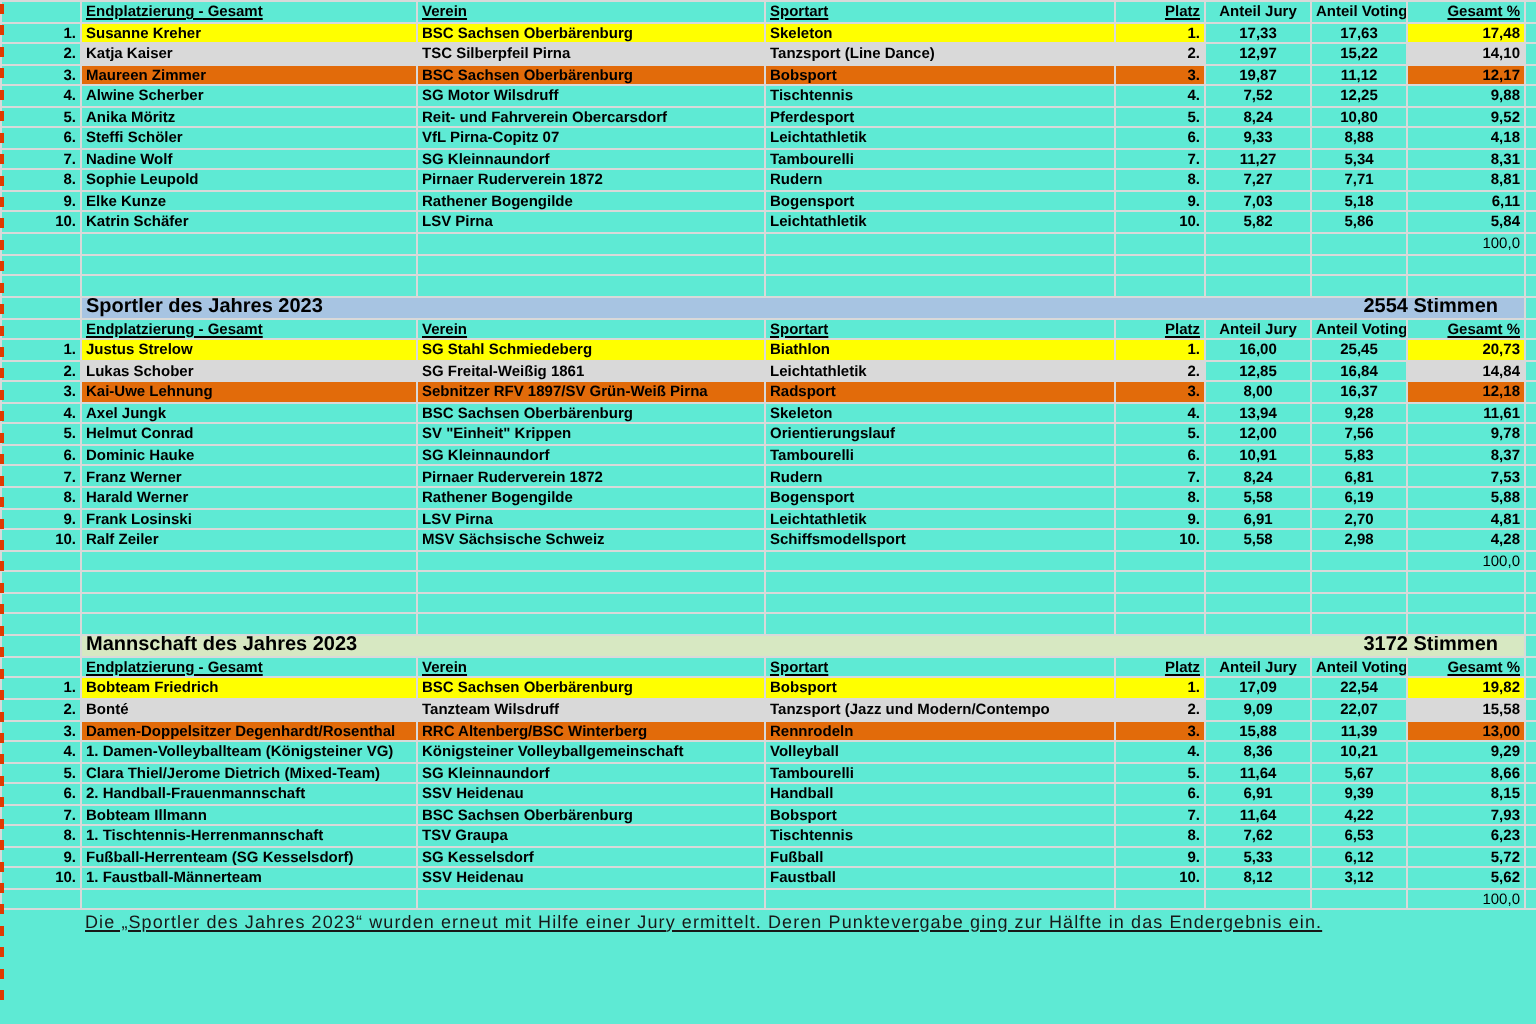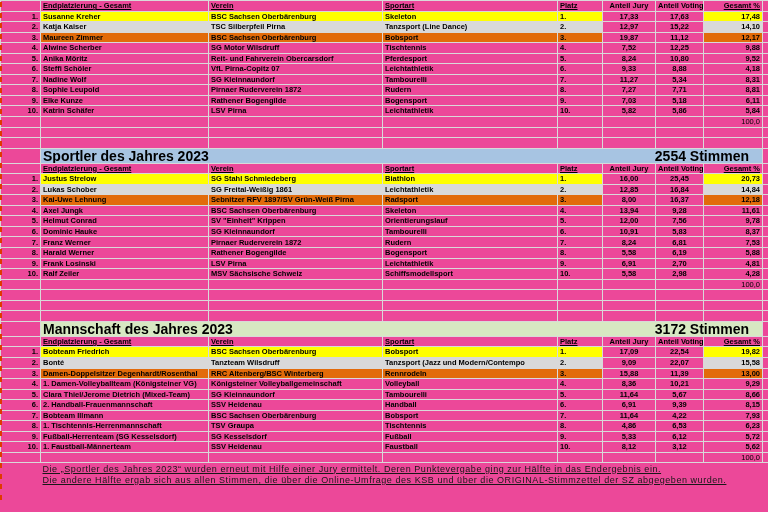--- a/index.html
+++ b/index.html
@@ -1,53 +1,53 @@
 <!DOCTYPE html>
 <html style="--gold: #FFFF00; --silver: #D9D9D9; --bronze: #E26B0A; --blue: #A7C4E2; --green: #D7E8C2; --grid: #D9D9D9; --tick: #E03A00; --rank_text: #5D4A42;"><head>
 <meta charset="utf-8">
 <style>
   html,body{margin:0;padding:0;}
   body{
     width:768px;height:512px;background:#fff;
     font-family:"Liberation Sans",sans-serif;
     -webkit-font-smoothing:antialiased;
   }
-  .sheet{position:relative;width:768px;height:512px;overflow:hidden;background:#ec4899;}
+  .sheet{position:relative;width:768px;height:512px;overflow:hidden;background:#5eead4;}
   .ticks{
     position:absolute;left:0;top:2px;width:2px;height:498px;z-index:5;
     background:repeating-linear-gradient(to bottom,var(--tick,#e03a00) 0 5px,transparent 5px 10.72px);
     pointer-events:none;
   }
   table.grid{border-collapse:collapse;table-layout:fixed;width:768px;}
   table.grid td{
     border:1px solid var(--grid,#d9d9d9);
     height:9.55px;line-height:1;vertical-align:middle;
     padding:0 2px;font-size:7.5px;font-weight:700;color:#000;
     white-space:nowrap;overflow:hidden;
   }
   
   col.w-rank{width:40px;} col.w-name{width:168px;} col.w-verein{width:174px;}
   col.w-sportart{width:175px;} col.w-platz{width:45px;} col.w-jury{width:53px;}
   col.w-voting{width:48px;} col.w-gesamt{width:59px;} col.w-sliver{width:6px;}
 
   td.c-rank{text-align:right;padding-right:9px;font-weight:400;font-size:7.2px;color:var(--rank_text,#5d4a42);}
-  td.c-platz{text-align:left;}
+  td.c-platz{text-align:right;}
   td.c-jury,td.c-voting{text-align:center;font-weight:400;}
   td.c-gesamt{text-align:right;padding-right:4px;}
 
   tr.hdr td{text-decoration:underline;}
   tr.hdr td.c-rank,tr.hdr td.c-sliver{text-decoration:none;}
   tr.hdr td.c-jury,tr.hdr td.c-voting{text-decoration:none;font-weight:700;}
   tr.hdr td.c-gesamt{font-weight:700;}
 
   tr.gold  td.c-name,tr.gold  td.c-verein,tr.gold  td.c-sportart,tr.gold  td.c-platz,tr.gold  td.c-gesamt{background:var(--gold,#ffff00);}
   tr.silver td.c-name,tr.silver td.c-verein,tr.silver td.c-sportart,tr.silver td.c-platz,tr.silver td.c-gesamt{background:var(--silver,#d9d9d9);}
   tr.bronze td.c-name,tr.bronze td.c-verein,tr.bronze td.c-sportart,tr.bronze td.c-platz,tr.bronze td.c-gesamt{background:var(--bronze,#e26b0a);}
 
-  tr.title td.band{padding:0 13px 0 2px;font-size:14px;font-weight:700;}
+  tr.title td.band{padding:0 13px 0 2px;font-size:10px;font-weight:700;}
   tr.title td.band .band-in{display:flex;justify-content:space-between;align-items:center;}
   tr.title.blue td.band{background:var(--blue,#a7c4e2);}
   tr.title.green td.band{background:var(--green,#d7e8c2);margin-top:26px;}
 
   tr.total td{font-weight:400;}
   tr.foot td{border:none;height:11.3px;font-weight:400;font-size:9px;letter-spacing:.55px;color:#181818;overflow:visible;text-decoration:underline;}
 </style>
 </head>
 <body>
 
@@ -510,21 +510,21 @@
           <td class="c-voting">4,22</td>
           <td class="c-gesamt">7,93</td>
           <td class="c-sliver"></td>
         </tr>
         <tr class="row">
           <td class="c-rank">8.</td>
           <td class="c-name">1. Tischtennis-Herrenmannschaft</td>
           <td class="c-verein">TSV Graupa</td>
           <td class="c-sportart">Tischtennis</td>
           <td class="c-platz">8.</td>
-          <td class="c-jury">4,86</td>
+          <td class="c-jury">7,62</td>
           <td class="c-voting">6,53</td>
           <td class="c-gesamt">6,23</td>
           <td class="c-sliver"></td>
         </tr>
         <tr class="row">
           <td class="c-rank">9.</td>
           <td class="c-name">Fußball-Herrenteam (SG Kesselsdorf)</td>
           <td class="c-verein">SG Kesselsdorf</td>
           <td class="c-sportart">Fußball</td>
           <td class="c-platz">9.</td>
@@ -557,19 +557,15 @@
         <td class="c-gesamt">100,0</td>
         <td class="c-sliver"></td>
       </tr>
     </tbody>
 
     <tbody>
       <tr class="foot">
         <td></td>
         <td colspan="8">Die „Sportler des Jahres 2023“ wurden erneut mit Hilfe einer Jury ermittelt. Deren Punktevergabe ging zur Hälfte in das Endergebnis ein.</td>
       </tr>
-      <tr class="foot">
-        <td></td>
-        <td colspan="8">Die andere Hälfte ergab sich aus allen Stimmen, die über die Online-Umfrage des KSB und über die ORIGINAL-Stimmzettel der SZ abgegeben wurden.</td>
-      </tr>
     </tbody>
   </table>
 </div>
 
 </body></html>

